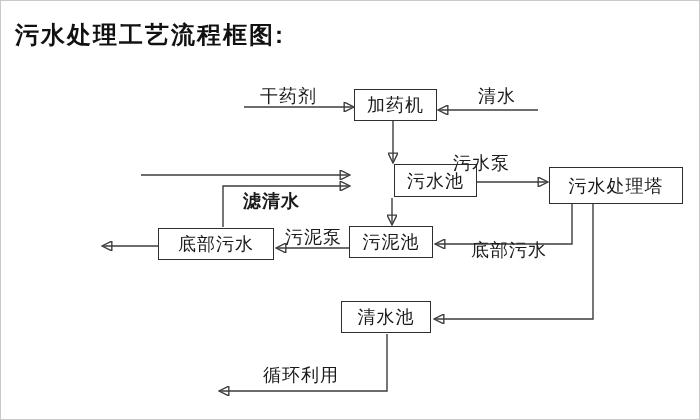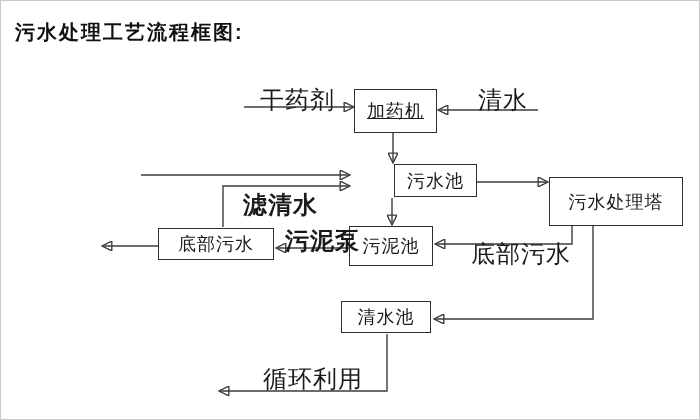--- a/index.html
+++ b/index.html
@@ -10,21 +10,21 @@
     width: 700px;
     height: 420px;
     background: #ffffff;
     border: 1px solid #c9c9c9;
     overflow: hidden;
   }
   .title {
     position: absolute;
     left: 14px;
     top: 18px;
-    font-size: 20px;
+    font-size: 24px;
     font-weight: bold;
     letter-spacing: 2px;
     color: #111111;
     white-space: nowrap;
   }
   .node {
     position: absolute;
     background: #ffffff;
     border: 1.5px solid #2e2e2e;
     color: #1a1a1a;
@@ -32,39 +32,39 @@
     letter-spacing: 1px;
     display: flex;
     align-items: center;
     justify-content: center;
     white-space: nowrap;
     z-index: 2;
   }
   .edge-label {
     position: absolute;
     color: #1a1a1a;
-    font-size: 24px;
+    font-size: 18px;
     letter-spacing: 1px;
     white-space: nowrap;
     z-index: 3;
     background: transparent;
   }
-  #n-dosing   { left: 353px; top:  88px; width:  83px; height: 44px; text-decoration: underline; }
+  #n-dosing   { left: 353px; top:  88px; width:  83px; height: 32px; }
   #n-sewage   { left: 350px; top: 163px; width:  83px; height: 33px; margin-left: 43px; }
-  #n-tower    { left: 548px; top: 176px; width: 134px; height: 49px; }
-  #n-sludge   { left: 348px; top: 225px; width:  84px; height: 40px; }
+  #n-tower    { left: 548px; top: 166px; width: 134px; height: 37px; }
+  #n-sludge   { left: 348px; top: 225px; width:  84px; height: 32px; }
   #n-press    { left: 157px; top: 227px; width: 116px; height: 32px; }
   #n-clean    { left: 340px; top: 300px; width:  90px; height: 32px; }
 
   #l-dry      { left: 259px; top:  83px; }
   #l-water    { left: 477px; top:  83px; }
   #l-sand     { left: 172px; top: 151px; }
   #l-filter   { left: 242px; top: 188px; font-weight: bold; }
   #l-spump    { left: 452px; top: 150px; }
-  #l-mpump    { left: 284px; top: 224px; font-weight: bold; }
+  #l-mpump    { left: 284px; top: 224px; }
   #l-bottom   { left: 470px; top: 221px; margin-top: 16px; }
   #l-mudcake  { left: 16px;  top: 227px; }
   #l-recycle  { left: 262px; top: 362px; }
 
   svg.flow {
     position: absolute;
     left: 0; top: 0;
     width: 700px; height: 420px;
     z-index: 1;
   }
@@ -104,17 +104,18 @@
   <div class="node" id="n-dosing">加药机</div>
   <div class="node" id="n-sewage">污水池</div>
   <div class="node" id="n-tower">污水处理塔</div>
   <div class="node" id="n-sludge">污泥池</div>
   <div class="node" id="n-press">底部污水</div>
   <div class="node" id="n-clean">清水池</div>
 
   <div class="edge-label" id="l-dry">干药剂</div>
   <div class="edge-label" id="l-water">清水</div>
   <div class="edge-label" id="l-filter">滤清水</div>
+  <div class="edge-label" id="l-spump">污水泵</div>
   <div class="edge-label" id="l-mpump">污泥泵</div>
   <div class="edge-label" id="l-bottom">底部污水</div>
   <div class="edge-label" id="l-recycle">循环利用</div>
 
 </div>
 
 </body></html>

